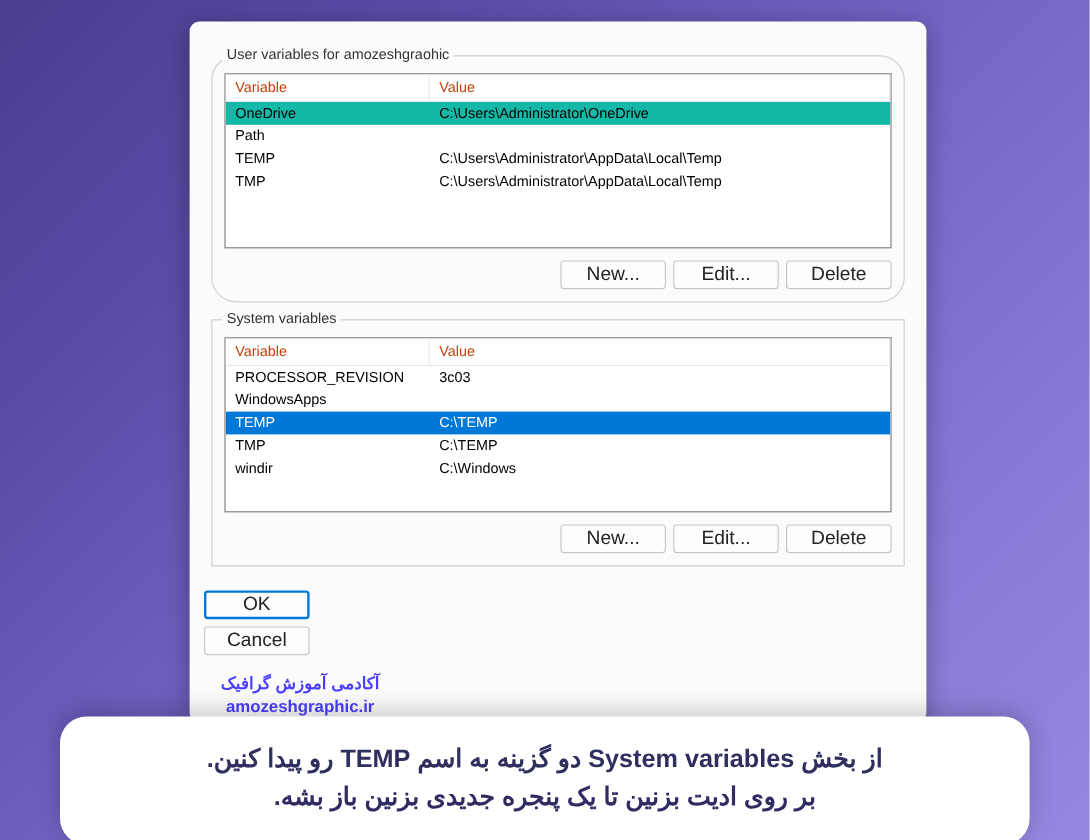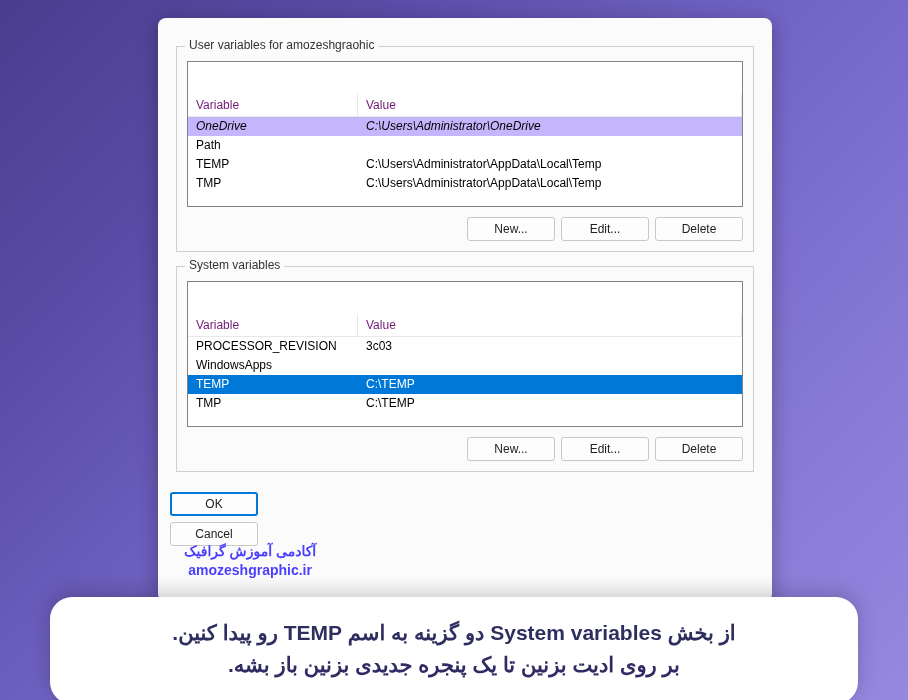--- a/index.html
+++ b/index.html
@@ -23,21 +23,21 @@
       border-radius: 8px;
       box-shadow: 0 4px 20px rgba(0,0,0,0.3);
       padding: 12px 12px 12px 12px;
     }
     .group {
       border: 1px solid #d0d0d0;
       margin: 8px 6px 14px 6px;
       padding: 8px 10px 10px 10px;
       position: relative;
     }
-    .group.user { margin-top: 16px; }
+    .group.user { margin-top: 16px; border-radius: 21px; }
     .group-title {
       position: absolute;
       top: -9px;
       left: 8px;
       background: #fbfbfb;
       padding: 0 4px;
       font-size: 12px;
       color: #333;
     }
     .listview {
@@ -49,79 +49,77 @@
     }
     .listview.system { height: 146px; }
     .lv-header {
       display: flex;
       border-bottom: 1px solid #e8e8e8;
       background: #fff;
     }
     .lv-header .col {
       padding: 4px 8px;
       font-size: 12px;
-      color: #701a75;
+      color: #c2410c;
       border-right: 1px solid #e8e8e8;
-      margin-top: 32px;
     }
     .col-var { width: 170px; flex-shrink: 0; }
     .col-val { flex: 1; }
     .lv-body {
       overflow: hidden;
     }
     .lv-row {
       display: flex;
       font-size: 12px;
     }
     .lv-row .cell {
       padding: 2px 8px 3px 8px;
       white-space: nowrap;
       overflow: hidden;
       text-overflow: ellipsis;
     }
     .lv-row.selected-inactive {
-      background: #c4b5fd;
-      font-style: italic;
+      background: #14b8a6;
     }
     .lv-row.selected-active {
       background: #0078d7;
       color: #fff;
     }
     .btn-row {
       display: flex;
       justify-content: flex-end;
       gap: 6px;
       margin-top: 10px;
     }
     .btn {
       width: 88px;
       height: 24px;
       background: #fdfdfd;
       border: 1px solid #c8c8c8;
       border-radius: 3px;
-      font-size: 12px;
+      font-size: 16px;
       color: #222;
       cursor: pointer;
       display: flex;
       align-items: center;
       justify-content: center;
     }
     .btn.default { border: 2px solid #0078d7; }
     .dialog-footer {
       display: flex;
       justify-content: flex-end;
       gap: 6px;
       padding: 6px 14px 0 0;
       margin-top: 8px;
       flex-direction: column;
     }
     .watermark {
       position: absolute;
       left: 26px;
-      bottom: 21px;
+      bottom: 3px;
       color: #4a3fff;
       font-weight: bold;
       font-size: 14px;
       direction: rtl;
       line-height: 1.4;
       text-shadow: 0 1px 0 rgba(255,255,255,0.3);
       margin-top: 24px;
     }
     .watermark .url {
       direction: ltr;
@@ -200,20 +198,24 @@
           <div class="cell col-var">WindowsApps</div>
         </div>
         <div class="lv-row selected-active">
           <div class="cell col-var">TEMP</div>
           <div class="cell col-val">C:\TEMP</div>
         </div>
         <div class="lv-row">
           <div class="cell col-var">TMP</div>
           <div class="cell col-val">C:\TEMP</div>
         </div>
+        <div class="lv-row">
+          <div class="cell col-var">windir</div>
+          <div class="cell col-val">C:\Windows</div>
+        </div>
       </div>
     </div>
     <div class="btn-row">
       <button class="btn">New...</button>
       <button class="btn">Edit...</button>
       <button class="btn">Delete</button>
     </div>
   </div>
 
   <div class="dialog-footer">

